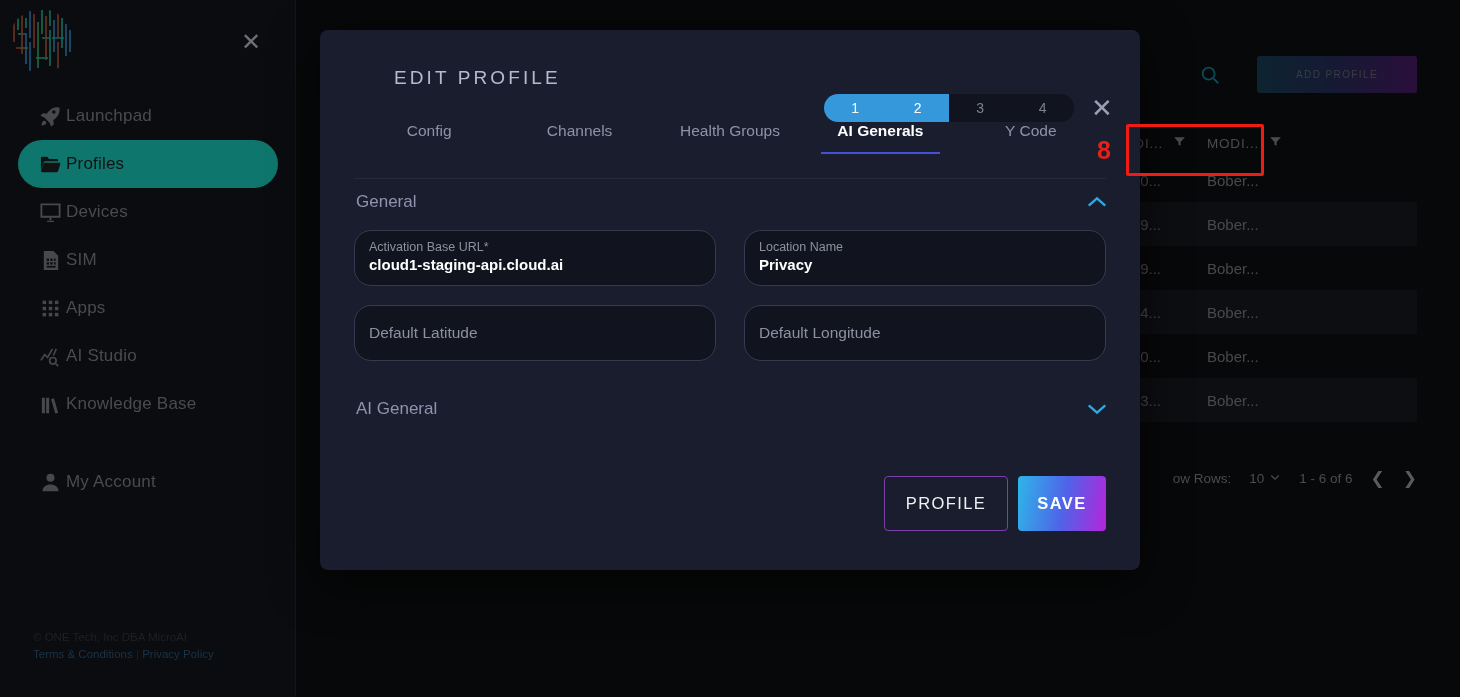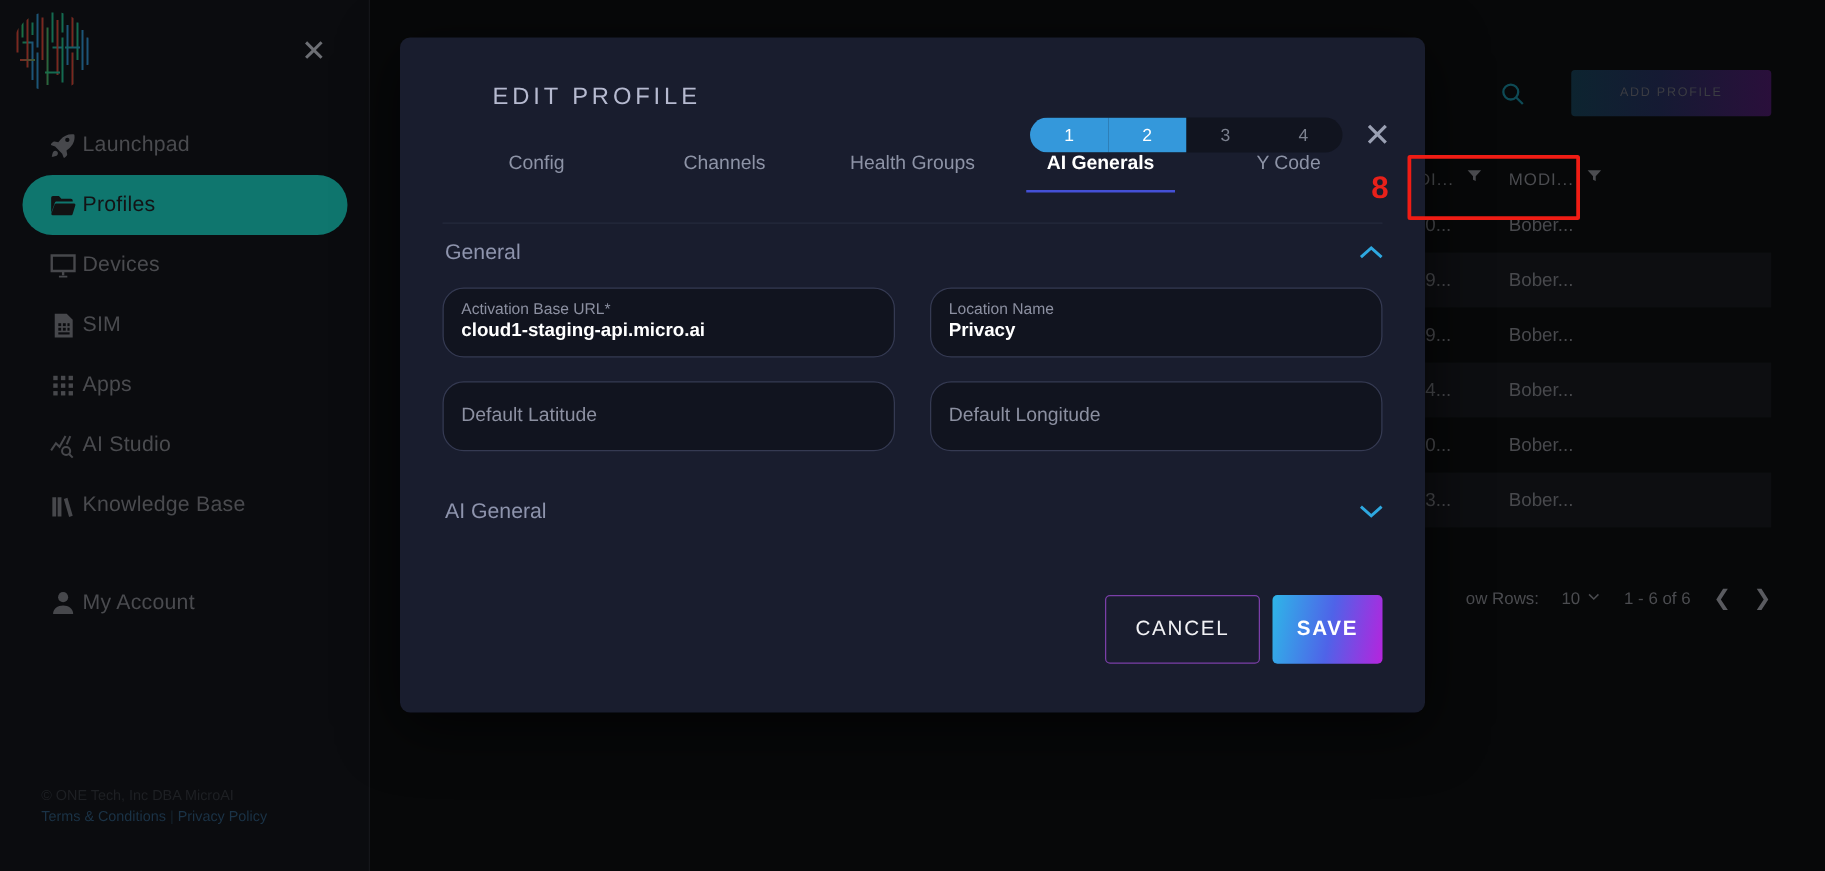--- a/index.html
+++ b/index.html
@@ -409,21 +409,21 @@
       <span class="st">General</span>
       <span class="chev">
         <svg viewBox="0 0 24 14" width="22" height="14" fill="none" stroke="currentColor" stroke-width="2.6">
             <path d="M3 11l9-8 9 8"></path>
           </svg>
       </span>
     </div>
 
     <div class="field" style="left:34px; top:200px;">
       <div class="lab">Activation Base URL*</div>
-      <div class="val">cloud1-staging-api.micro.ai</div>
+      <div class="val">cloud1-staging-api.cloud.ai</div>
     </div>
 
     <div class="field" style="left:424px; top:200px;">
       <div class="lab">Location Name</div>
       <div class="val">Privacy</div>
     </div>
 
     <div class="field empty" style="left:34px; top:275px;">
       <div class="ph">Default Latitude</div>
     </div>
@@ -434,17 +434,17 @@
 
     <div class="section-head" style="top:365px;">
       <span class="st">AI General</span>
       <span class="chev">
         <svg viewBox="0 0 24 14" width="22" height="14" fill="none" stroke="currentColor" stroke-width="2.6">
             <path d="M3 3l9 8 9-8"></path>
           </svg>
       </span>
     </div>
 
-    <button class="btn-cancel">CANCEL</button>
+    <button class="btn-cancel">PROFILE</button>
     <button class="btn-save">SAVE</button>
   </div>
 
 </div>
 
 </body></html>

